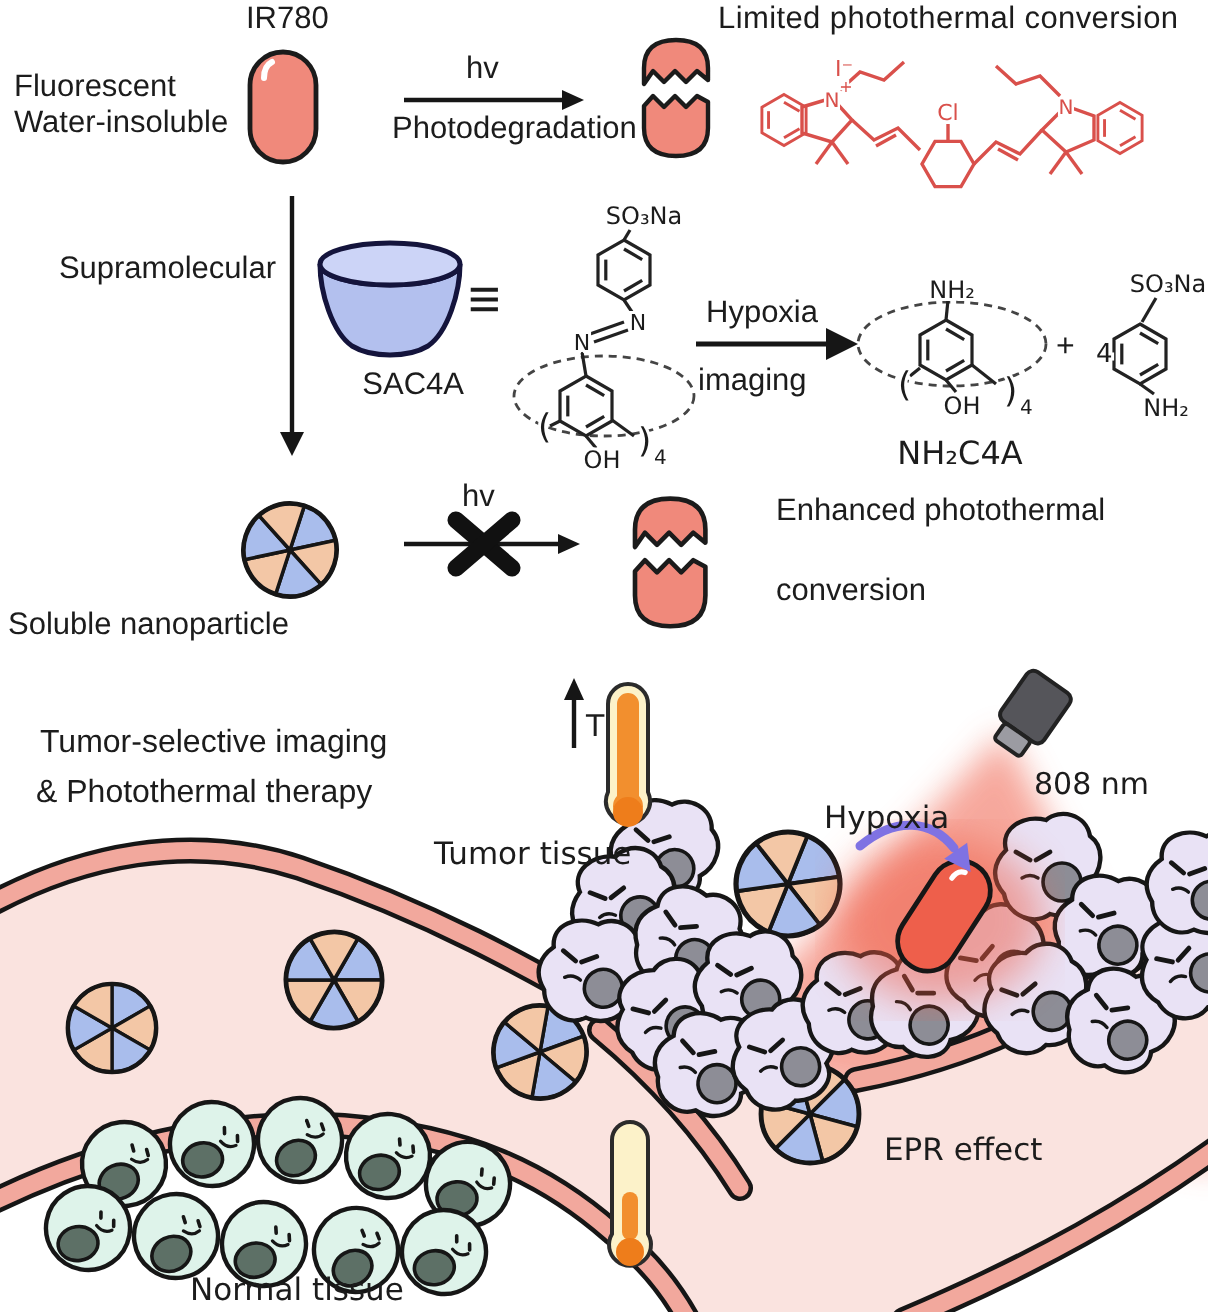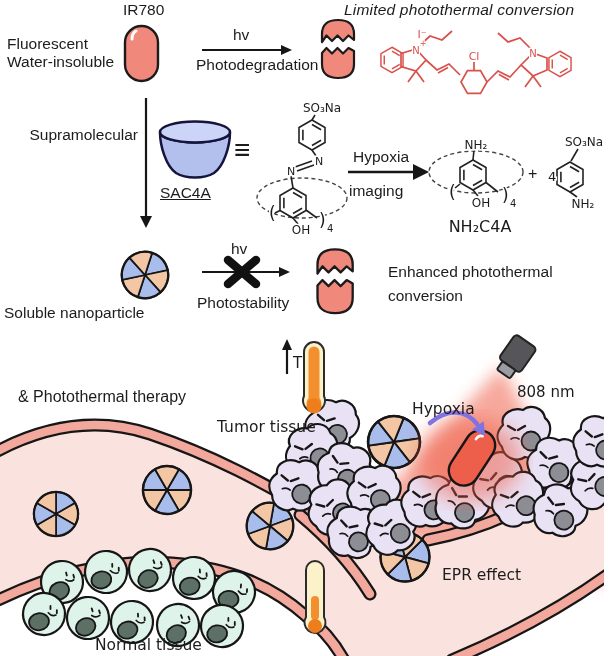--- a/index.html
+++ b/index.html
@@ -77,21 +77,21 @@
     <line x1="4" y1="10" x2="83" y2="10" stroke="#161616" stroke-width="2.2"></line>
     <polygon points="83,5 83,15 94,10" fill="#161616"></polygon>
   </svg>
   <div class="t" style="left:196px;top:56px;">Photodegradation</div>
 
   <svg style="left:317px;top:17px;" width="44" height="66">
     <path d="M 5,25 L 5,17 Q 5,3 21,3 Q 37,3 37,17 L 37,23 L 31.5,18.5 L 26,24 L 20.5,18.5 L 15,24 L 9.5,18.5 L 5,25 Z" fill="#f0897b" stroke="#1b1b1b" stroke-width="2.2" stroke-linejoin="round"></path>
     <path d="M 5,36 L 9.5,31 L 15,36.5 L 20.5,31 L 26,36.5 L 31.5,31 L 37,34 L 37,47 Q 37,61 21,61 Q 5,61 5,47 Z" fill="#f0897b" stroke="#1b1b1b" stroke-width="2.2" stroke-linejoin="round"></path>
   </svg>
 
-  <div class="t" style="left:344px;top:1px;letter-spacing:.2px;font-style:italic;">Limited photothermal conversion</div>
+  <div class="t" style="left:359px;top:1px;letter-spacing:.2px;">Limited photothermal conversion</div>
 
   <svg style="left:370px;top:24px;" width="242" height="84" viewBox="0 0 242 84">
     <g class="redbond">
       <g stroke="#d9504b">
           <use href="#benz" transform="translate(22,36) scale(0.85)"></use>
         </g>
       <polygon points="31,29.5 46,25 56,36 46,47 31,42.5" fill="none"></polygon>
       <polyline points="50,21 60,12 72,16 82,7" fill="none"></polyline>
       <line x1="46" y1="47" x2="38" y2="58"></line>
         <line x1="46" y1="47" x2="54" y2="58"></line>
@@ -120,21 +120,21 @@
 
   <svg style="left:138px;top:96px;" width="20" height="138">
     <line x1="8" y1="2" x2="8" y2="122" stroke="#161616" stroke-width="2.2"></line>
     <polygon points="2,120 14,120 8,132" fill="#161616"></polygon>
   </svg>
 
   <svg style="left:154px;top:116px;" width="84" height="72">
     <path d="M 6,16 A 35,10.5 0 0 0 76,16 C 76,30 70,50 60,57 C 50,63 32,63 22,57 C 12,50 6,30 6,16 Z" fill="#b3c0ee" stroke="#14143c" stroke-width="2.5"></path>
     <ellipse cx="41" cy="16" rx="35" ry="10.5" fill="#ccd4f7" stroke="#14143c" stroke-width="2.5"></ellipse>
   </svg>
-  <div class="t" style="left:160px;top:184px;width:72px;text-align:left;text-decoration:underline;">SAC4A</div>
+  <div class="t" style="left:160px;top:184px;width:72px;text-align:right;">SAC4A</div>
 
   <div class="t" style="left:234px;top:134px;font-size:28px;">≡</div>
 
   <svg style="left:255px;top:92px;" width="142" height="150" viewBox="0 0 142 150">
     <ellipse class="dash" cx="47" cy="106" rx="45" ry="20"></ellipse>
     <g class="bond">
       <g stroke="#222">
           <use href="#benz" transform="translate(57,43)"></use>
         </g>
       <line x1="60" y1="23" x2="57" y2="28"></line>
@@ -207,32 +207,32 @@
 
   <div class="t it" style="left:231px;top:240px;">hv</div>
   <svg style="left:196px;top:256px;" width="100" height="38">
     <line x1="6" y1="16" x2="83" y2="16" stroke="#161616" stroke-width="2.2"></line>
     <polygon points="83,11 83,21 94,16" fill="#161616"></polygon>
     <g>
       <line x1="32" y1="4" x2="60" y2="28" stroke="#111" stroke-width="8.5" stroke-linecap="round"></line>
       <line x1="60" y1="4" x2="32" y2="28" stroke="#111" stroke-width="8.5" stroke-linecap="round"></line>
     </g>
   </svg>
-  <div class="t" style="left:197px;top:294px;">Photostability</div>
 
   <svg style="left:312px;top:246px;" width="48" height="72">
     <g transform="scale(1.1)">
       <path d="M 5,25 L 5,17 Q 5,3 21,3 Q 37,3 37,17 L 37,23 L 31.5,18.5 L 26,24 L 20.5,18.5 L 15,24 L 9.5,18.5 L 5,25 Z" fill="#f0897b" stroke="#1b1b1b" stroke-width="2.1" stroke-linejoin="round"></path>
       <path d="M 5,36 L 9.5,31 L 15,36.5 L 20.5,31 L 26,36.5 L 31.5,31 L 37,34 L 37,47 Q 37,61 21,61 Q 5,61 5,47 Z" fill="#f0897b" stroke="#1b1b1b" stroke-width="2.1" stroke-linejoin="round"></path>
     </g>
   </svg>
 
-  <div class="t" style="left:388px;top:263px;">Enhanced photothermal</div>
+  <div class="t" style="left:388px;top:247px;">Enhanced photothermal</div>
   <div class="t" style="left:388px;top:287px;">conversion</div>
 
+  <div class="t big" style="left:20px;top:363px;">Tumor-selective imaging</div>
   <div class="t big" style="left:18px;top:388px;text-align:right;">&amp; Photothermal therapy</div>
 
   <svg style="left:0;top:330px;" width="612" height="326" viewBox="0 0 612 326">
 
     <polygon points="502,36 348,200 612,255" fill="#f5998b" opacity="0.85" filter="url(#blur8)"></polygon>
 
     <path fill="#fae3df" d="
       M -10,125 C 40,97 95,86 150,104 C 215,126 265,154 310,180 C 340,196 362,186 382,190
       L 400,240 L 428,210 C 490,198 540,174 588,132 L 614,106 L 614,240
       C 568,274 518,302 452,330 L 344,330 C 334,312 322,298 306,286

